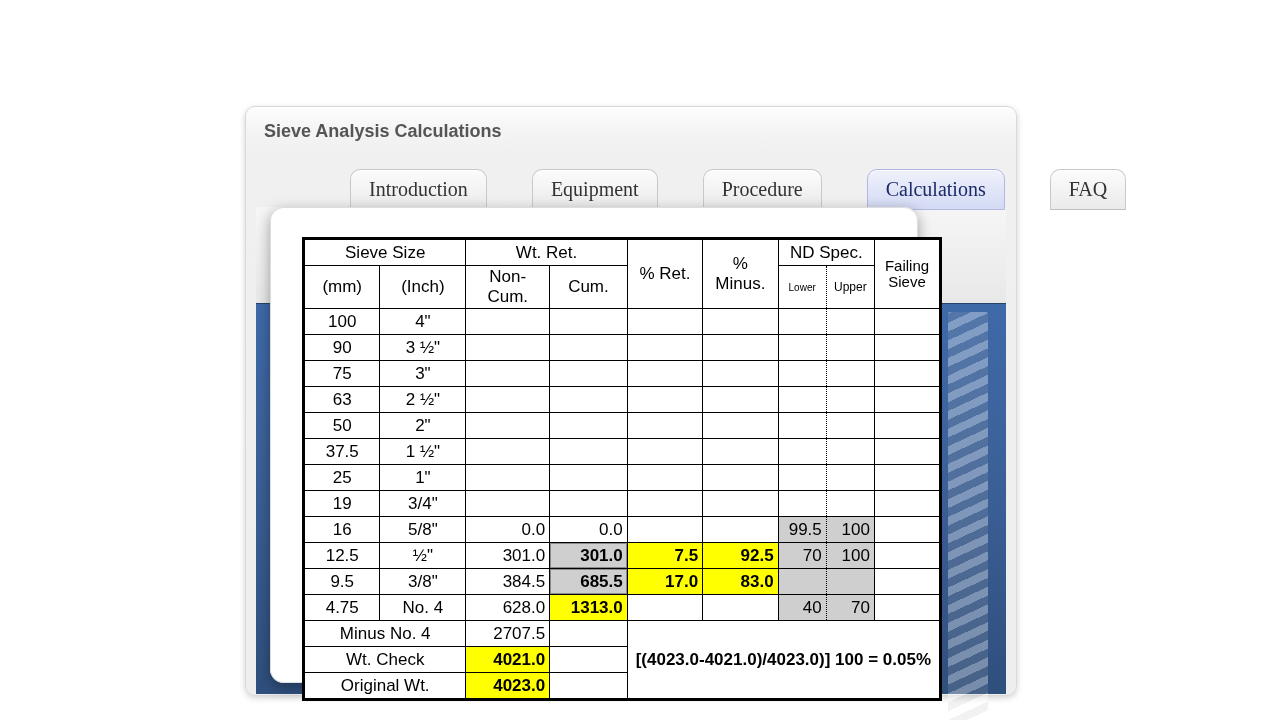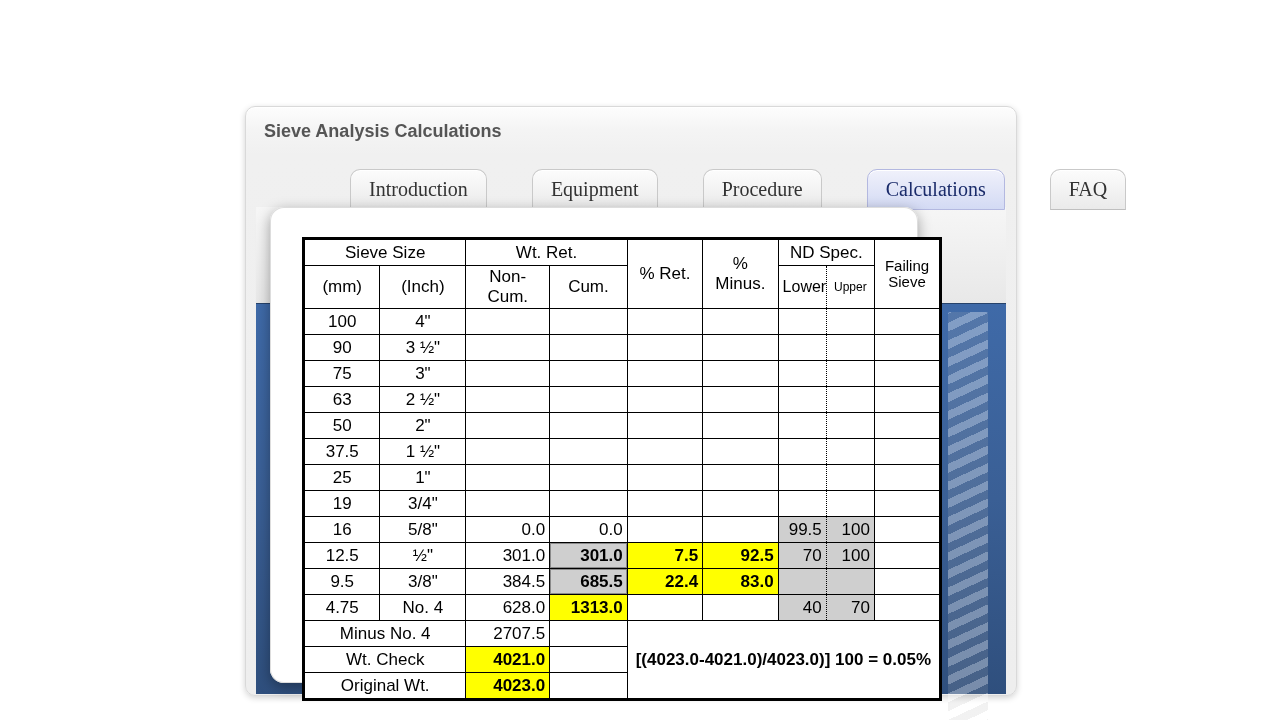--- a/index.html
+++ b/index.html
@@ -151,21 +151,21 @@
           <th rowspan="2">% Ret.</th>
           <th rowspan="2">% Minus.</th>
           <th colspan="2">ND Spec.</th>
           <th rowspan="2" style="font-size:15px;line-height:1.05">Failing Sieve</th>
         </tr>
         <tr>
           <th>(mm)</th>
           <th>(Inch)</th>
           <th>Non-Cum.</th>
           <th>Cum.</th>
-          <th class="dotted-r" style="font-size:16px">Lower</th>
+          <th class="dotted-r" style="font-size:10px">Lower</th>
           <th class="dotted-l" style="font-size:12px">Upper</th>
         </tr>
 
         <tr>
           <td class="lbl">100</td>
           <td class="lbl">4"</td>
           <td></td>
               <td></td>
               <td></td>
               <td></td>
@@ -273,21 +273,21 @@
           <td class="gray num dotted-r">70</td>
           <td class="gray num dotted-l">100</td>
           <td></td>
         </tr>
 
         <tr>
           <td class="lbl">9.5</td>
           <td class="lbl">3/8"</td>
           <td class="num">384.5</td>
           <td class="num gray-b">685.5</td>
-          <td class="num yellow-b">22.4</td>
+          <td class="num yellow-b">17.0</td>
           <td class="num yellow-b">83.0</td>
           <td class="gray dotted-r"></td>
               <td class="gray dotted-l"></td>
               <td></td>
         </tr>
 
         <tr>
           <td class="lbl">4.75</td>
           <td class="lbl">No. 4</td>
           <td class="num">628.0</td>

